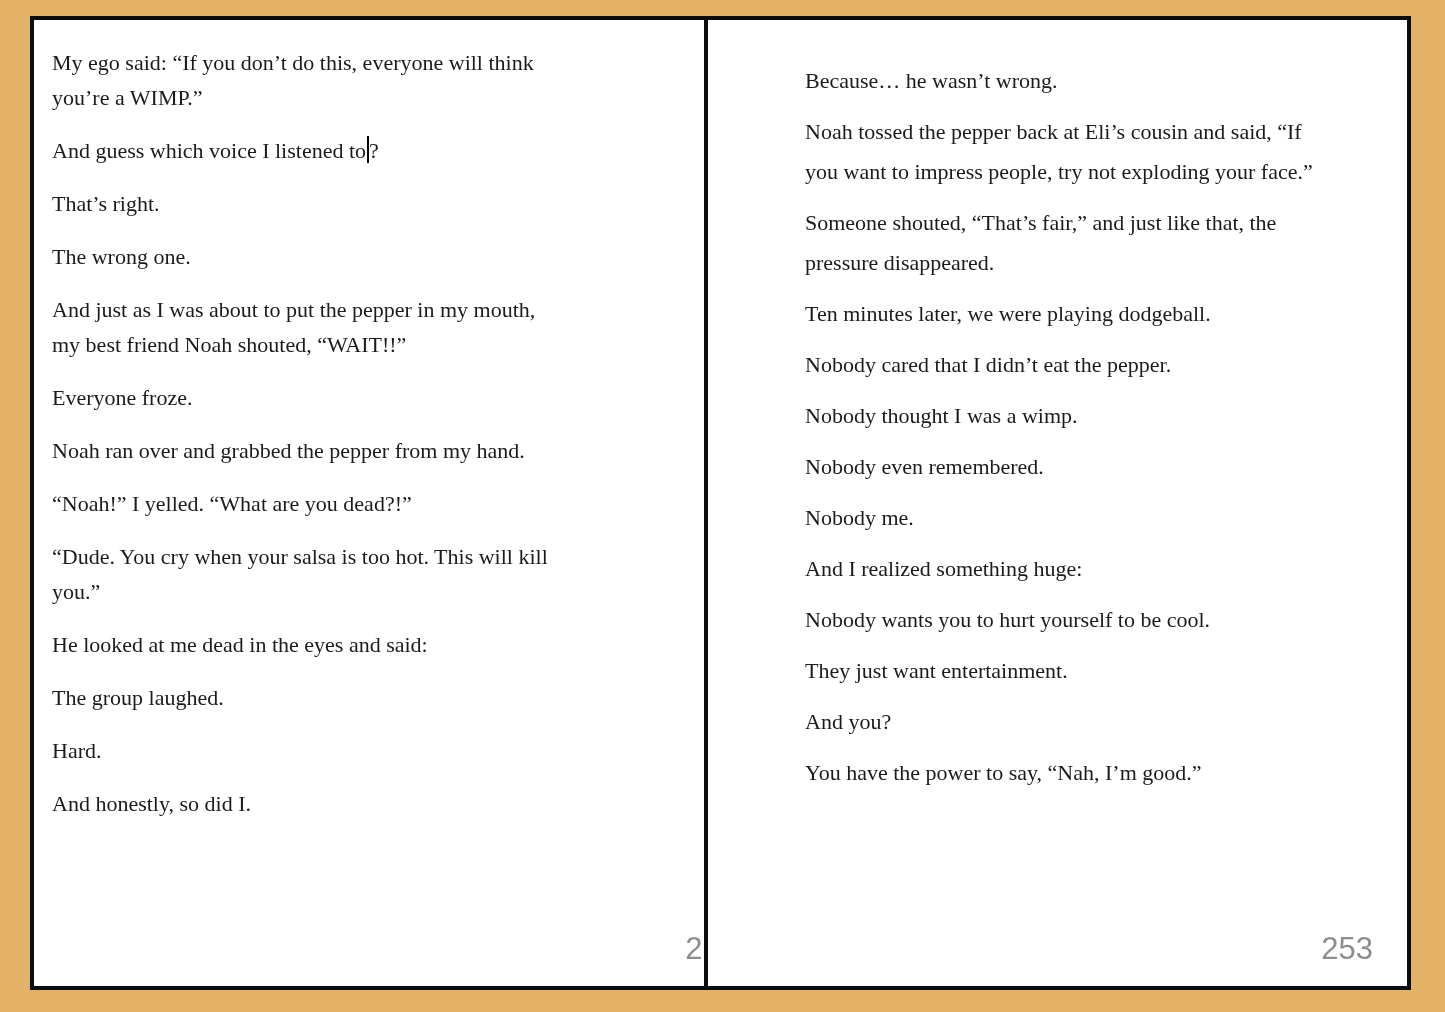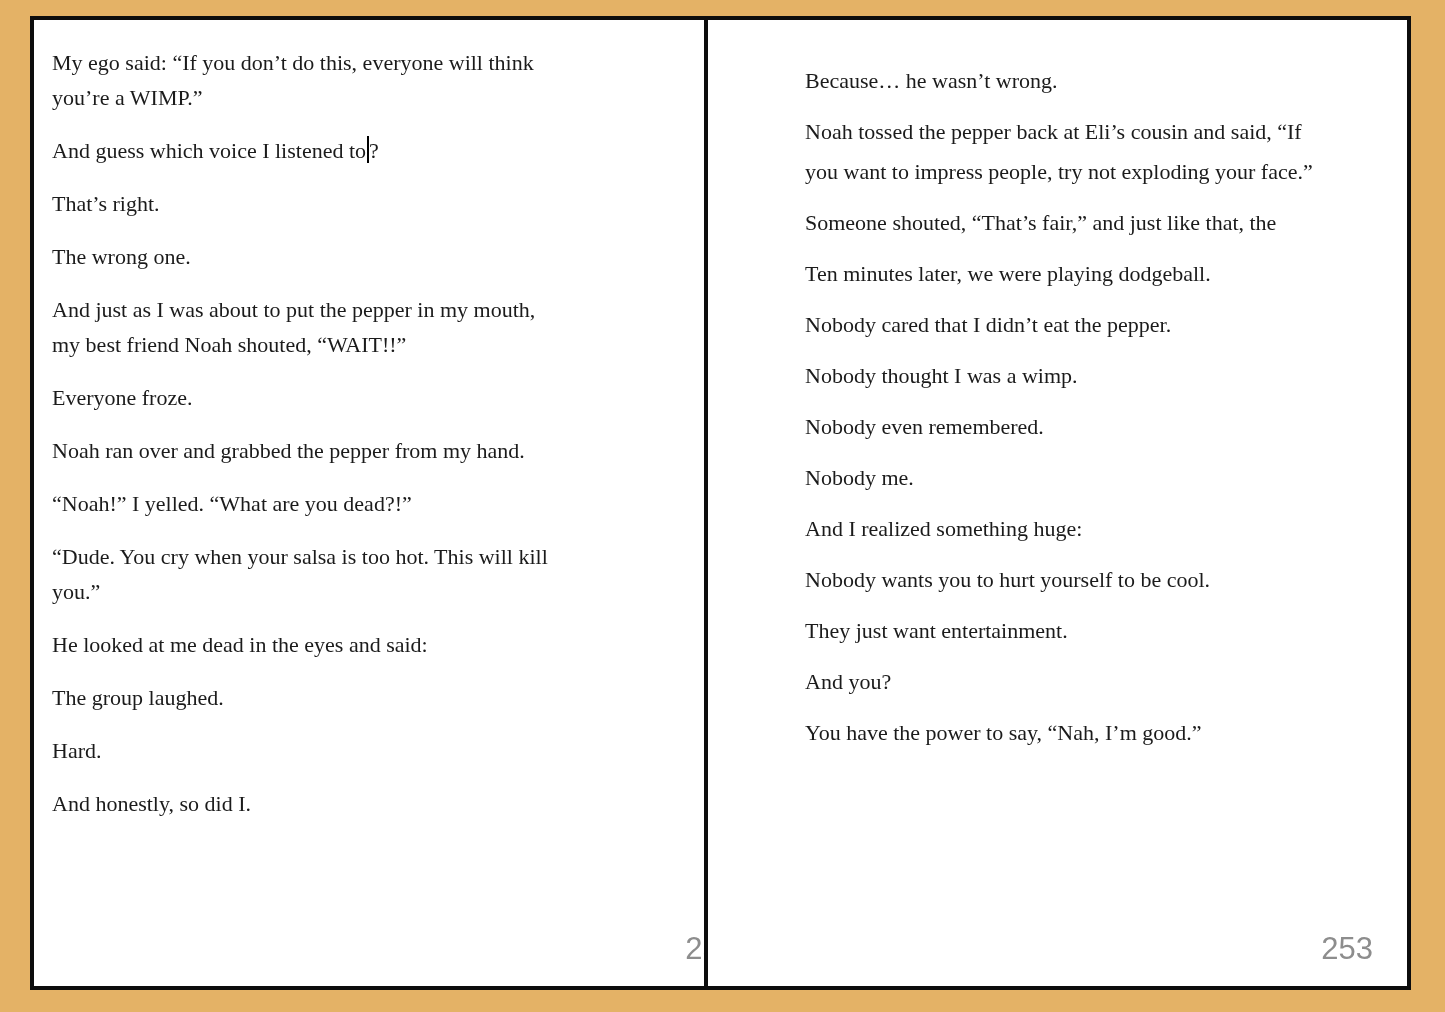--- a/index.html
+++ b/index.html
@@ -118,20 +118,21 @@
     <div class="text-col" id="right-text">
         <p class="para">
           <span class="line">Because… he wasn’t wrong.</span>
         </p>
         <p class="para">
           <span class="line">Noah tossed the pepper back at Eli’s cousin and said, “If</span>
           <span class="line">you want to impress people, try not exploding your face.”</span>
         </p>
         <p class="para">
           <span class="line">Someone shouted, “That’s fair,” and just like that, the</span>
+          <span class="line">pressure disappeared.</span>
         </p>
         <p class="para">
           <span class="line">Ten minutes later, we were playing dodgeball.</span>
         </p>
         <p class="para">
           <span class="line">Nobody cared that I didn’t eat the pepper.</span>
         </p>
         <p class="para">
           <span class="line">Nobody thought I was a wimp.</span>
         </p>

